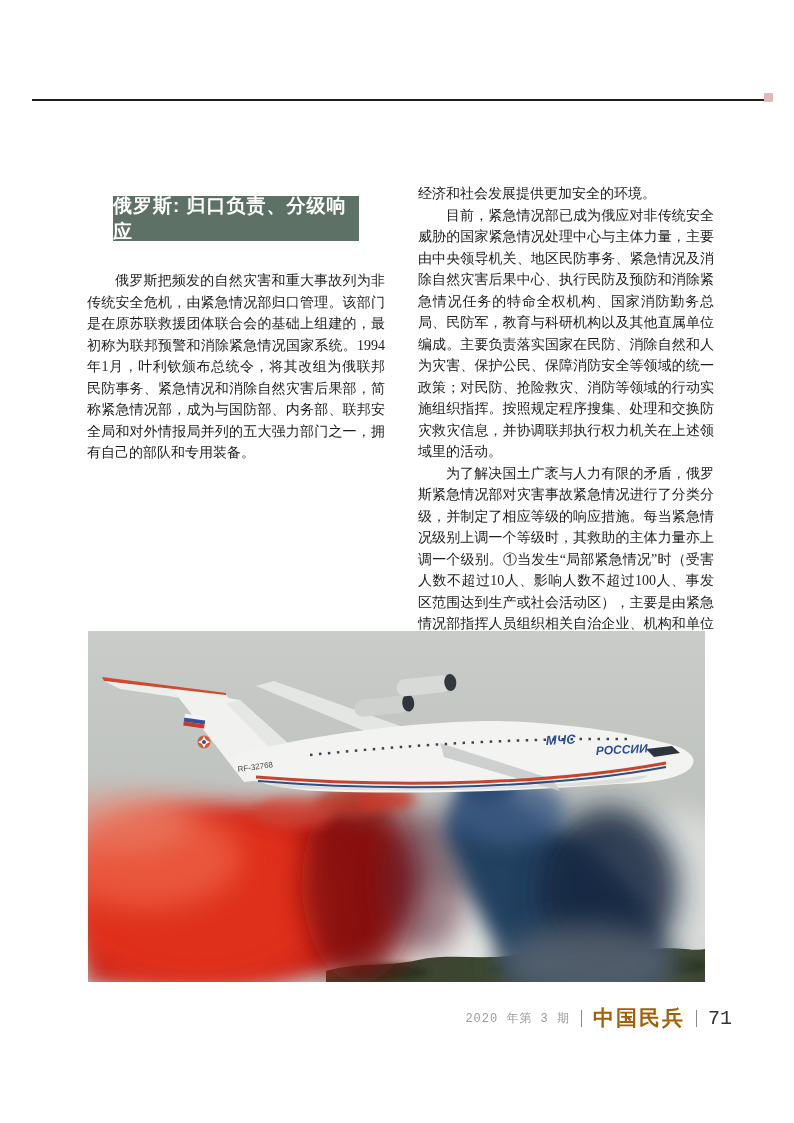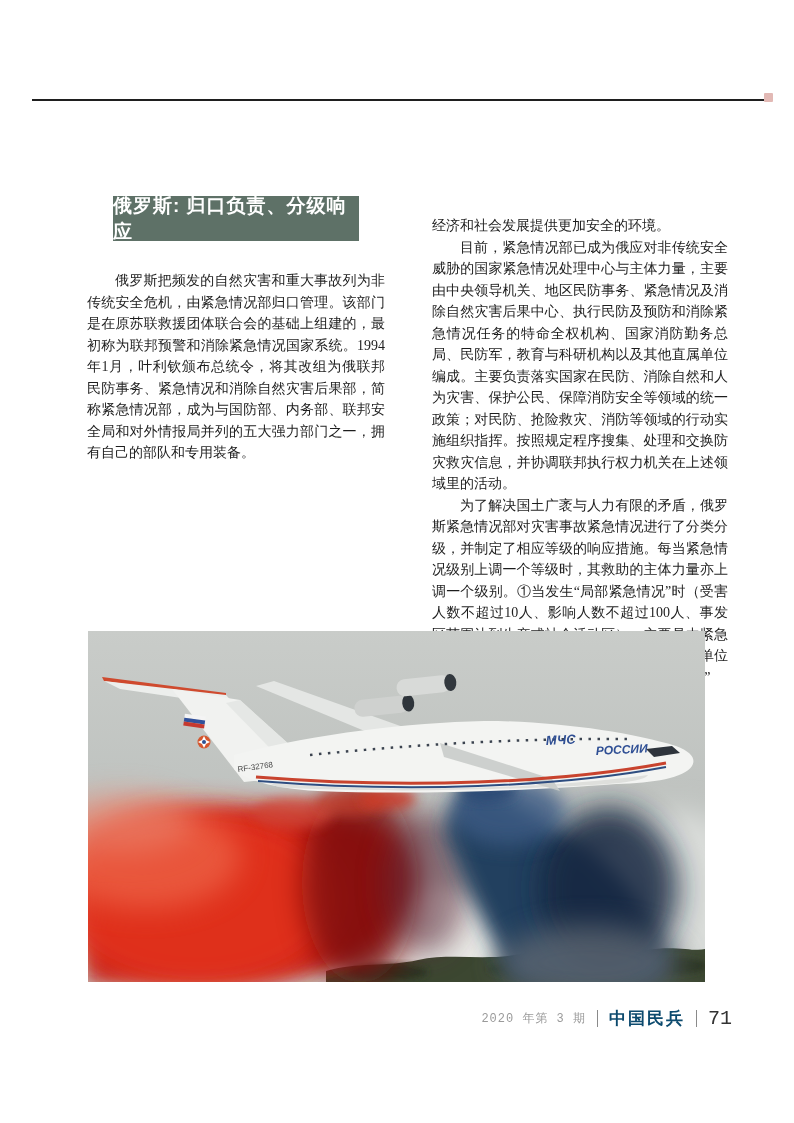--- a/index.html
+++ b/index.html
@@ -11,33 +11,33 @@
 
   .section-banner{position:absolute;left:113px;top:196px;width:246px;height:45px;
         background:#5e7167;display:flex;align-items:center;justify-content:flex-end;}
   .section-banner span{font-family:"Liberation Sans","DejaVu Sans",sans-serif;
         font-weight:bold;font-size:19px;color:#ffffff;letter-spacing:1px;}
 
   .col{position:absolute;font-size:14px;line-height:21.5px;text-align:justify;color:#1d1d1d;}
   .col p{margin:0;text-indent:2em;}
   .col p.cont{text-indent:0;}
   .col-left{left:87px;top:270px;width:298px;}
-  .col-right{left:432px;top:183px;width:296px;margin-top:32px;}
+  .col-right{left:418px;top:183px;width:296px;}
 
   .photo-caption{position:absolute;left:86px;top:606px;width:626px;text-align:right;
         font-family:"Liberation Sans","DejaVu Sans",sans-serif;font-size:12.5px;color:#2a2a2a;letter-spacing:.5px;}
   .photo-caption .bullet{color:#cf4e2b;font-size:12px;margin-right:6px;position:relative;top:-1px;}
 
   .photo{position:absolute;left:88px;top:631px;width:617px;height:351px;}
 
   .footer{position:absolute;top:1003px;right:62px;height:30px;display:flex;align-items:center;gap:11px;
         font-family:Liberation Mono, monospace;}
   .footer .issue{font-size:12px;color:#9a9a9a;letter-spacing:1px;}
   .footer .divider{width:1px;height:17px;background:#8a8a8a;}
-  .footer .magazine{font-size:17px;color:#0c4a6e;font-weight:bold;letter-spacing:2px;}
+  .footer .magazine{font-size:21px;color:#a16207;font-weight:bold;letter-spacing:2px;}
   .footer .pagenum{font-size:20px;color:#333333;font-weight:500;}
 </style>
 </head>
 <body>
 
 <div class="page">
 
   <div class="top-rule"></div>
   <div class="rule-end-mark"></div>
 

